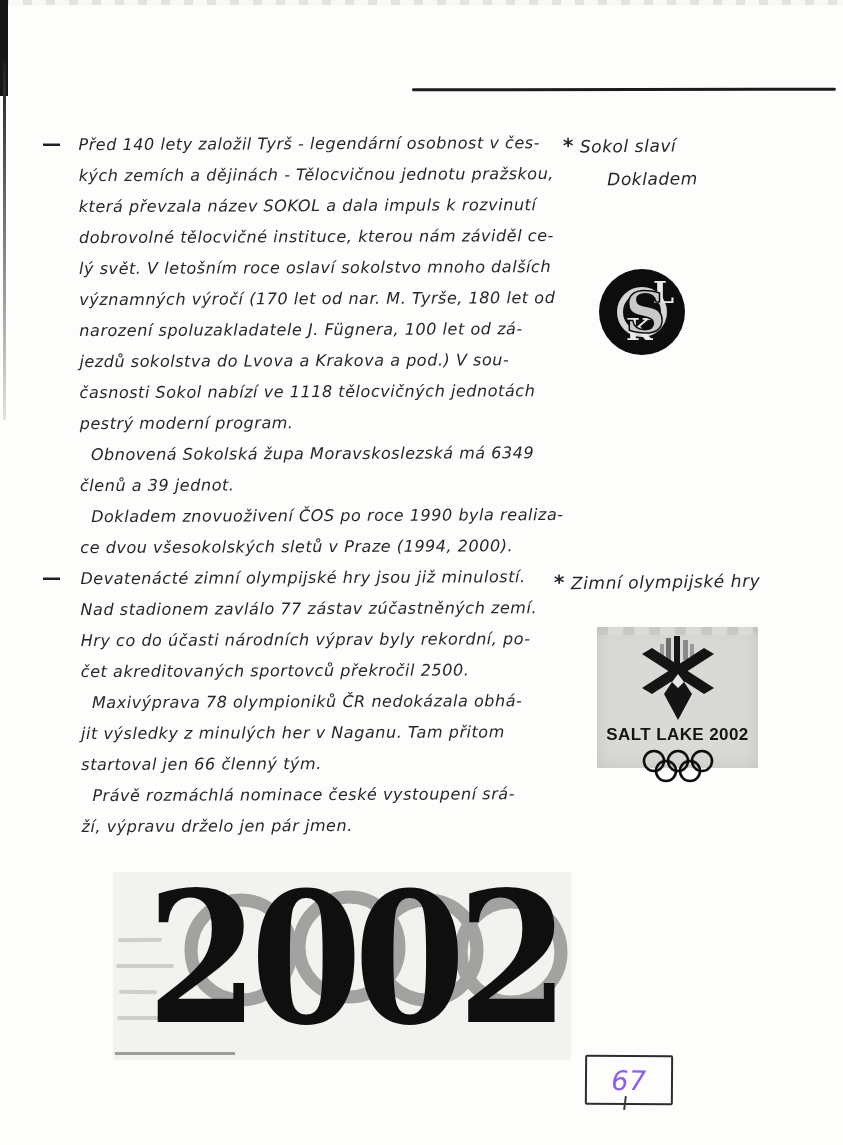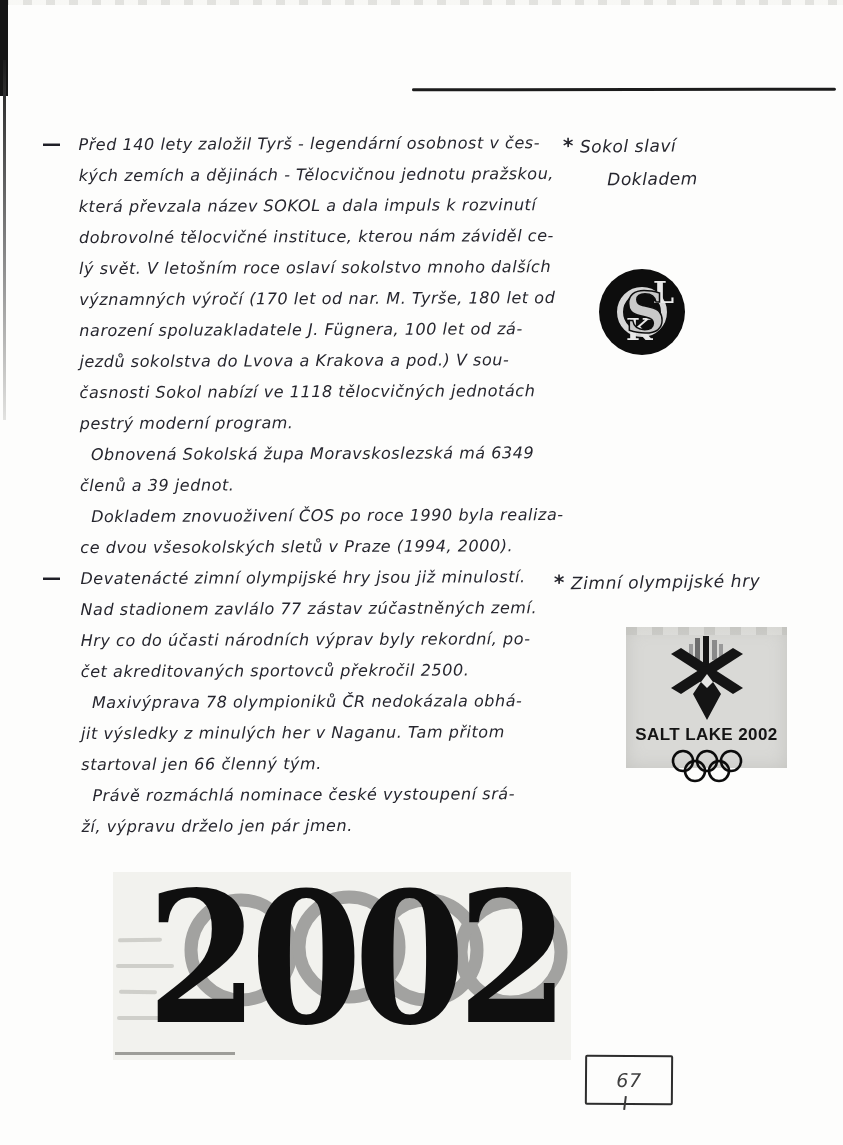--- a/index.html
+++ b/index.html
@@ -27,21 +27,21 @@
   .bullet1{left:42px;top:132px;}
   .bullet2{left:42px;top:566px;}
   .margin-note{position:absolute;font-size:17px;line-height:33px;white-space:nowrap;}
   .note-sokol{left:563px;top:129px;transform:rotate(-0.6deg);}
   .note-sokol .l2{padding-left:44px;}
   .note-olympic{left:554px;top:565px;transform:rotate(-0.8deg);}
   .star{font-style:normal;font-weight:bold;font-size:20px;margin-right:6px;}
   
   .sokol-logo{position:absolute;left:596px;top:266px;width:92px;height:92px;}
   
-  .sl-logo{position:absolute;left:626px;top:627px;width:161px;height:141px;
+  .sl-logo{position:absolute;left:597px;top:627px;width:161px;height:141px;
     background:#d9d9d6;box-shadow:inset 0 0 18px #c4c4c0;}
   .sl-noise{position:absolute;left:0;top:0;width:100%;height:8px;
     background:repeating-linear-gradient(90deg,#bdbdb8 0 11px,#e4e4e0 11px 26px);opacity:.45;}
   .sl-snowflake{position:absolute;left:41px;top:9px;width:80px;height:88px;}
   .sl-title{position:absolute;left:0;top:98px;width:100%;text-align:center;
     font-family:"Liberation Sans",sans-serif;font-weight:bold;font-size:17px;
     letter-spacing:.4px;color:#141414;}
   .sl-rings{position:absolute;left:43px;top:122px;width:76px;height:36px;}
   
   .clip2002{position:absolute;left:113px;top:872px;width:458px;height:188px;
@@ -52,21 +52,21 @@
   .clip-bottomline{position:absolute;left:2px;bottom:5px;width:120px;height:3px;
     background:#6f6f6b;opacity:.65;}
   .rings-gray{position:absolute;left:0;top:0;width:458px;height:188px;}
   .year-text{position:absolute;left:34px;top:-8px;
     font-family:"DejaVu Serif",serif;font-weight:bold;font-size:182px;line-height:188px;
     letter-spacing:-9px;color:#0f0f0f;transform:scaleX(0.88);transform-origin:left center;}
   
   .page-box{position:absolute;left:585px;top:1055px;width:84px;height:46px;
     border:2px solid #2d2d2d;border-radius:2px;transform:rotate(0.4deg);
     display:flex;align-items:center;justify-content:center;}
-  .page-num{font-size:19px;color:#404040;}
+  .page-num{font-size:27px;color:#8b5cf6;}
   .page-box-tail{position:absolute;left:624px;top:1096px;width:2px;height:14px;
     background:#3a3a3a;transform:rotate(7deg);}
 </style>
 </head>
 <body>
 
 <div class="page">
 
   <div class="top-noise"></div>
   <div class="left-bar"></div>

